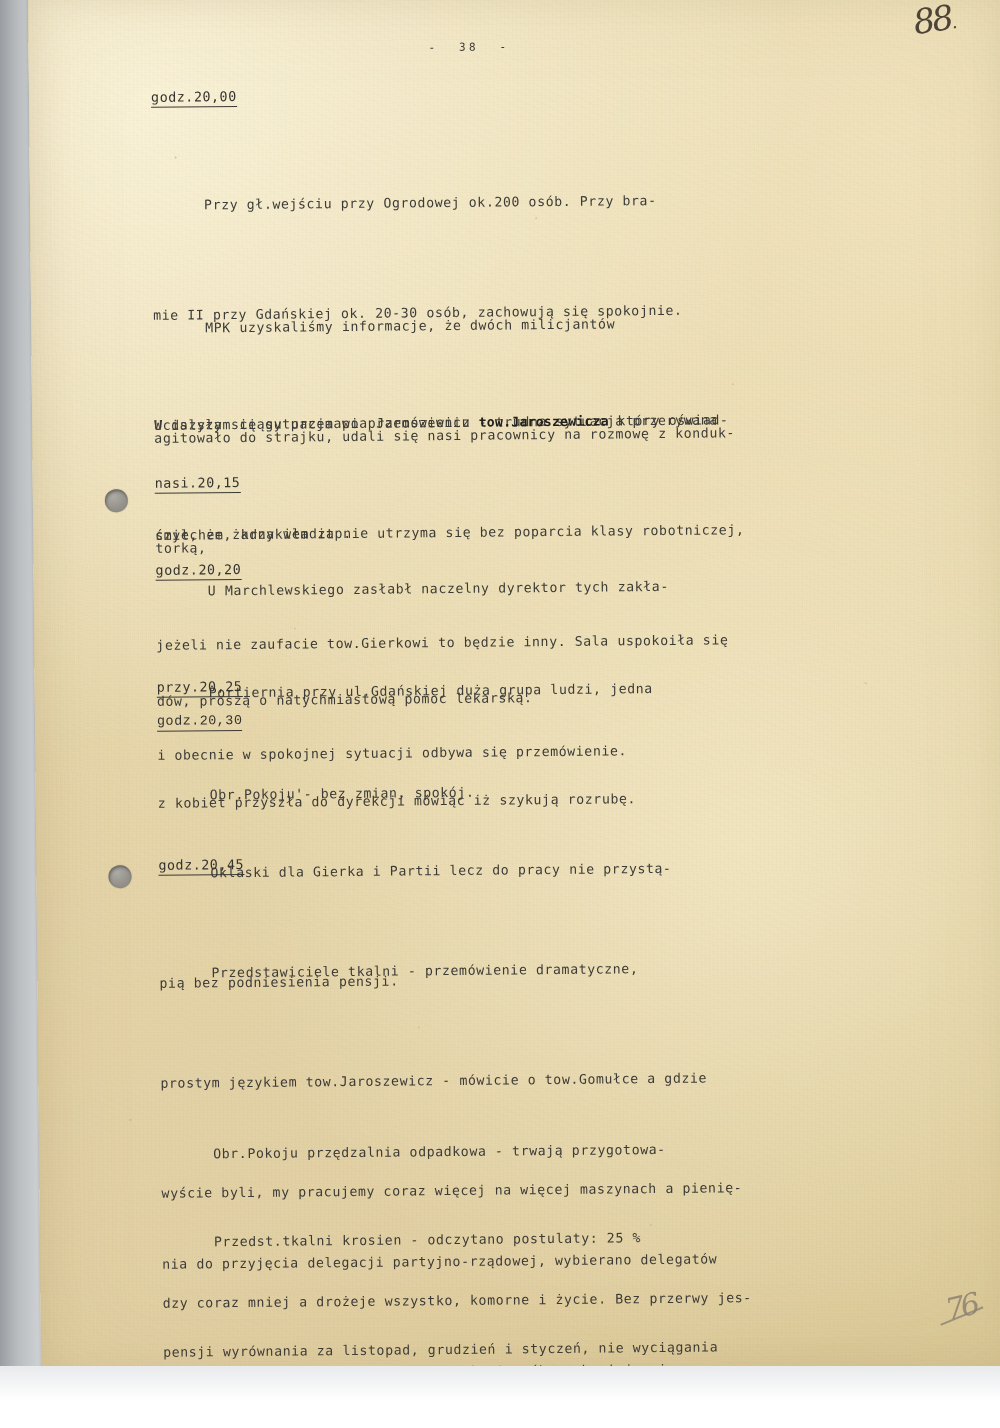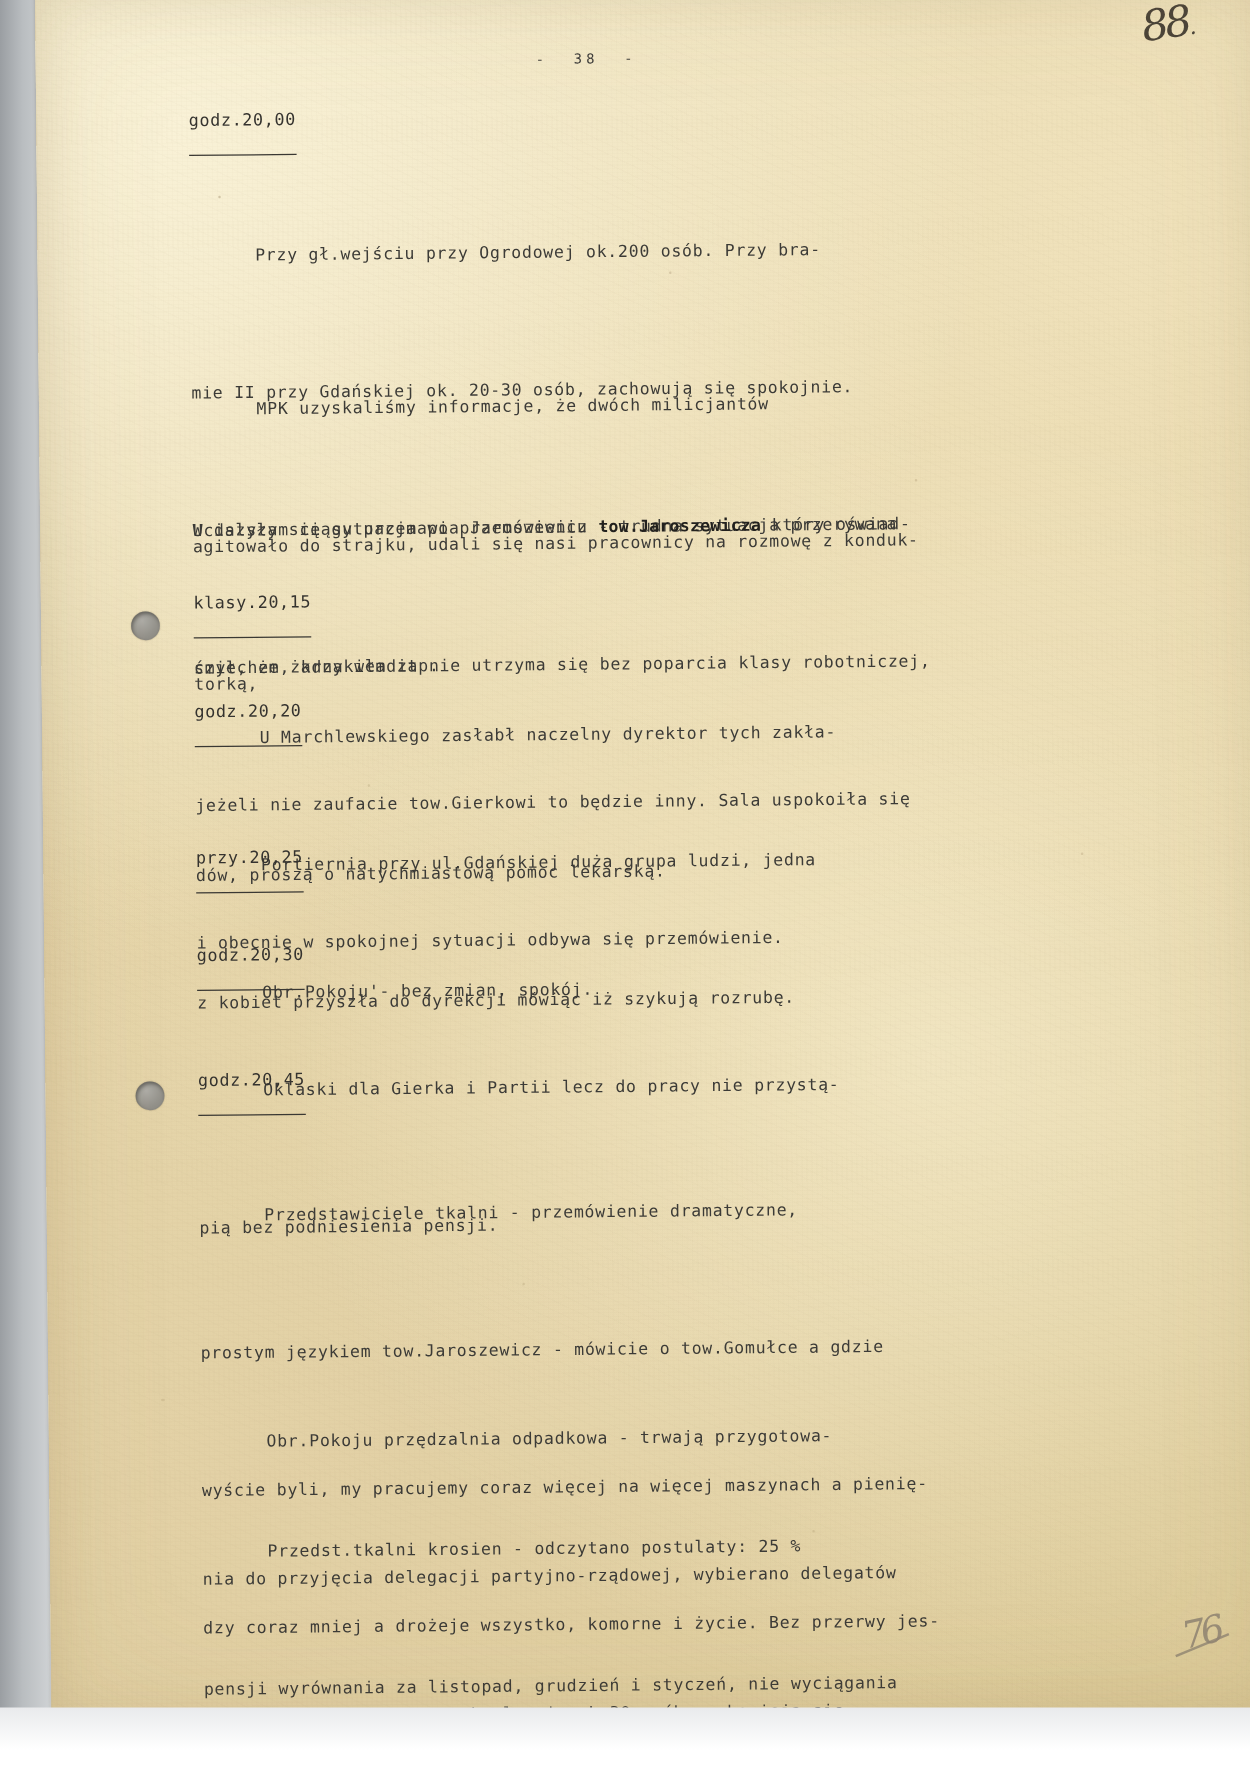--- a/index.html
+++ b/index.html
@@ -111,21 +111,21 @@
     color: #3d3c39;
     white-space: pre;
   }
   .heading {
     position: absolute;
     left: 122px;
     font-size: 13.4px;
     letter-spacing: 0.5px;
     color: #35332f;
     border-bottom: 1.4px solid #3a3833;
-    padding-bottom: 18px;
+    padding-bottom: 1px;
     line-height: 17px;
     white-space: pre;
   }
   .para {
     position: absolute;
     left: 122px;
     width: 830px;
     line-height: 36.6px;
     white-space: pre-wrap;
     color: #3c3b37;
@@ -217,38 +217,38 @@
         <span class="ln">agitowało do strajku, udali się nasi pracownicy na rozmowę z konduk-</span>
         <span class="ln">torką,</span>
       </div>
       <div class="para" style="top:346px;">
         <span class="ln">Uciszyła się sytuacja po przemówieniu <span class="ovr">tow.Jaroszewicza</span> który oświad-</span>
         <span class="ln">czył, że żadna władza nie utrzyma się bez poparcia klasy robotniczej,</span>
         <span class="ln">jeżeli nie zaufacie tow.Gierkowi to będzie inny. Sala uspokoiła się</span>
         <span class="ln">i obecnie w spokojnej sytuacji odbywa się przemówienie.</span>
       </div>
 
-      <div class="heading" style="top:486px;">klasy.20,15</div>
+      <div class="heading" style="top:486px;">nasi.20,15</div>
       <div class="para" style="top:512px;">
         <span class="ln indent">U Marchlewskiego zasłabł naczelny dyrektor tych zakła-</span>
         <span class="ln">dów, proszą o natychmiastową pomoc lekarską.</span>
       </div>
 
       <div class="heading" style="top:573px;">godz.20,20</div>
       <div class="para" style="top:614px;">
         <span class="ln indent">Portiernia przy ul.Gdańskiej duża grupa ludzi, jedna</span>
         <span class="ln">z kobiet przyszła do dyrekcji mówiąc iż szykują rozrubę.</span>
       </div>
 
       <div class="heading" style="top:690px;">przy.20,25</div>
       <div class="para" style="top:716px;">
         <span class="ln indent">Obr.Pokoju'- bez zmian, spokój.</span>
       </div>
 
-      <div class="heading" style="top:768px;">godz.20,30</div>
+      <div class="heading" style="top:724px;font-family:Liberation Mono, monospace;">godz.20,30</div>
       <div class="para" style="top:794px;">
         <span class="ln indent">Oklaski dla Gierka i Partii lecz do pracy nie przystą-</span>
         <span class="ln">pią bez podniesienia pensji.</span>
       </div>
 
       <div class="heading" style="top:868px;">godz.20,45</div>
       <div class="para" style="top:894px;">
         <span class="ln indent">Przedstawiciele tkalni - przemówienie dramatyczne,</span>
         <span class="ln">prostym językiem tow.Jaroszewicz - mówicie o tow.Gomułce a gdzie</span>
         <span class="ln">wyście byli, my pracujemy coraz więcej na więcej maszynach a pienię-</span>

